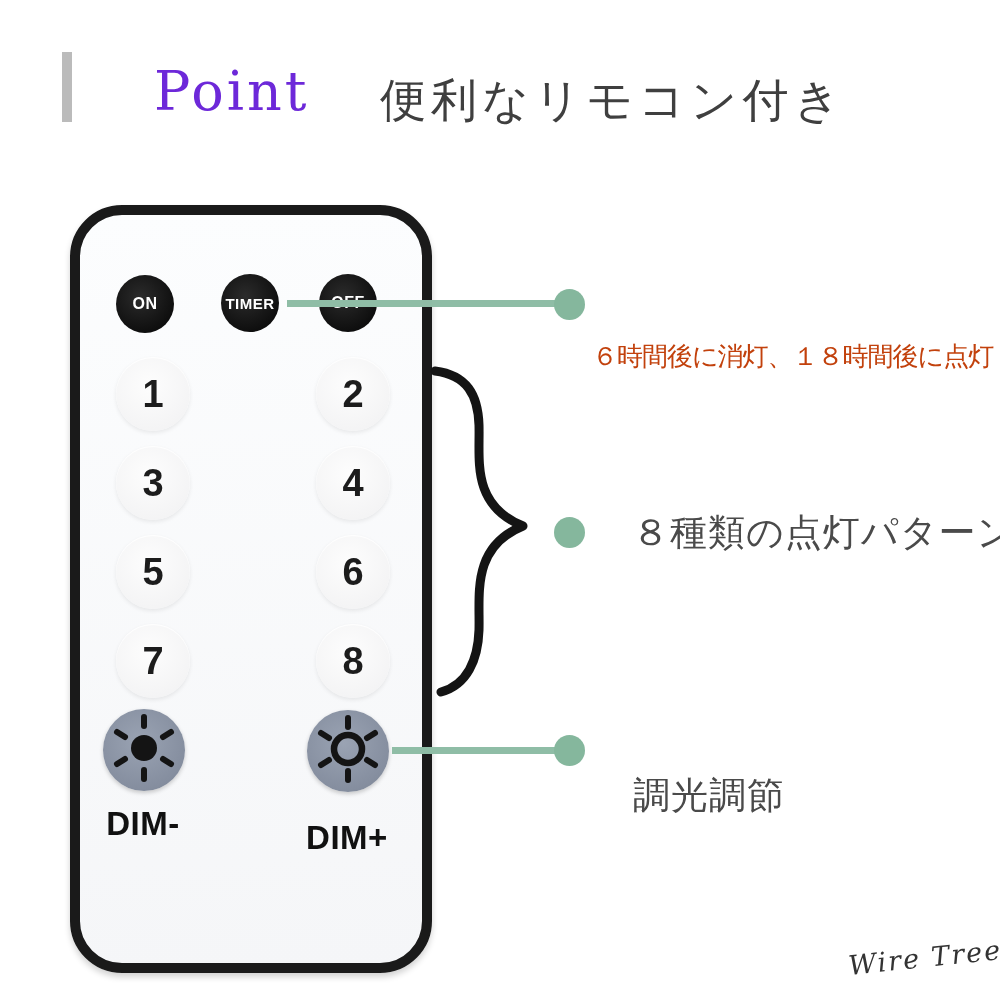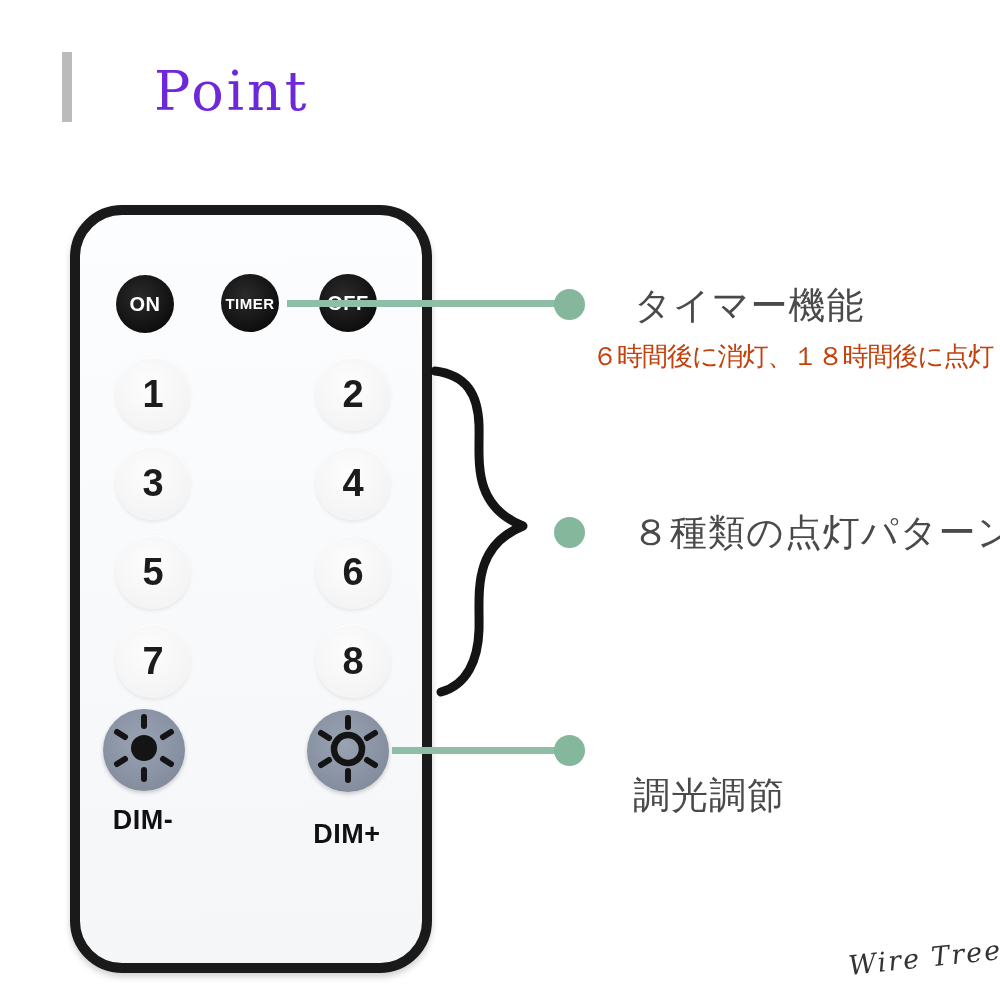--- a/index.html
+++ b/index.html
@@ -23,39 +23,39 @@
   .remote{
     position:absolute;left:70px;top:205px;width:362px;height:768px;
     box-sizing:border-box;border:10px solid #1a1a1a;border-radius:52px;
     background:linear-gradient(178deg,#fcfdfe 0%,#f5f6f8 100%);
     box-shadow:0 4px 6px rgba(0,0,0,0.18);
   }
   .pwr-btn{
     position:absolute;width:58px;height:58px;border-radius:50%;
     background:radial-gradient(circle at 42% 38%,#2b2b2b,#0d0d0d 75%);
     display:flex;align-items:center;justify-content:center;
-    color:#fff;font-weight:bold;font-size:20px;letter-spacing:0.5px;
+    color:#fff;font-weight:bold;font-size:16px;letter-spacing:0.5px;
   }
   .pwr-btn.small-text{font-size:15px;text-align:center;}
   .num-btn{
     position:absolute;width:74px;height:74px;border-radius:50%;
     background:radial-gradient(circle at 45% 38%,#fdfdfd,#f3f3f4 80%);
     box-shadow:0 2px 4px rgba(0,0,0,0.08), inset 0 1px 1px #ffffff;
     display:flex;align-items:center;justify-content:center;
     font-weight:bold;font-size:38px;color:#1c1c1c;
   }
   .dim-btn{
     position:absolute;width:82px;height:82px;border-radius:50%;
     background:radial-gradient(circle at 45% 40%,#9aa3b3,#858e9f 70%,#79828f 100%);
     box-shadow:0 2px 4px rgba(0,0,0,0.2);
     display:flex;align-items:center;justify-content:center;
   }
   .dim-label{
     position:absolute;width:84px;text-align:center;
-    font-weight:bold;font-size:27px;color:#111;letter-spacing:0.5px;
+    font-weight:bold;font-size:33px;color:#111;letter-spacing:0.5px;
   }
   
   .callout-line{position:absolute;height:7px;background:#8fbda6;z-index:6;}
   .callout-dot{position:absolute;width:31px;height:31px;border-radius:50%;background:#85b79d;z-index:6;}
   .anno-title{
     position:absolute;font-size:37px;color:#4a4a4a;letter-spacing:1px;
     white-space:nowrap;z-index:6;font-weight:500;
   }
   .anno-desc{
     position:absolute;font-size:26px;color:#c2410c;letter-spacing:-1px;
@@ -70,20 +70,21 @@
     transform:rotate(-6deg);white-space:nowrap;
   }
 </style>
 </head>
 <body>
 
 <div id="stage">
 
   <div class="accent-bar"></div>
   <div class="point-label">Point</div>
+  <div class="page-title">便利なリモコン付き</div>
 
   <div class="remote">
 
     <div class="pwr-btn" style="left:36px;top:60px;">ON</div>
     <div class="pwr-btn small-text" style="left:141px;top:59px;">TIMER</div>
     <div class="pwr-btn" style="left:239px;top:59px;">OFF</div>
 
     <div class="num-btn" style="left:36px;top:142px;">1</div>
     <div class="num-btn" style="left:236px;top:142px;">2</div>
     <div class="num-btn" style="left:36px;top:231px;">3</div>
@@ -122,21 +123,20 @@
           <circle cx="41" cy="41" r="14" fill="none" stroke="#141414" stroke-width="6.5"></circle>
         </svg>
       </span>
     </div>
     <div class="dim-label" style="left:21px;top:590px;">DIM-</div>
     <div class="dim-label" style="left:225px;top:592px;margin-top:12px;">DIM+</div>
   </div>
 
   <div class="callout-line" style="left:287px;top:300px;width:268px;"></div>
   <div class="callout-dot" style="left:554px;top:289px;"></div>
-  <div class="anno-title" style="left:634px;top:281px;">タイマー機能</div>
   <div class="anno-desc" style="left:592px;top:339px;">６時間後に消灯、１８時間後に点灯</div>
 
   <span class="brace-svg">
     <svg width="112" height="348" viewBox="0 0 112 348">
       <path d="M 10 15
                C 42 19, 53 39, 54 69
                C 55 104, 46 149, 98 170
                C 46 191, 55 239, 54 274
                C 53 304, 42 329, 16 336" fill="none" stroke="#141414" stroke-width="9" stroke-linecap="round" stroke-linejoin="round"></path>
     </svg>

